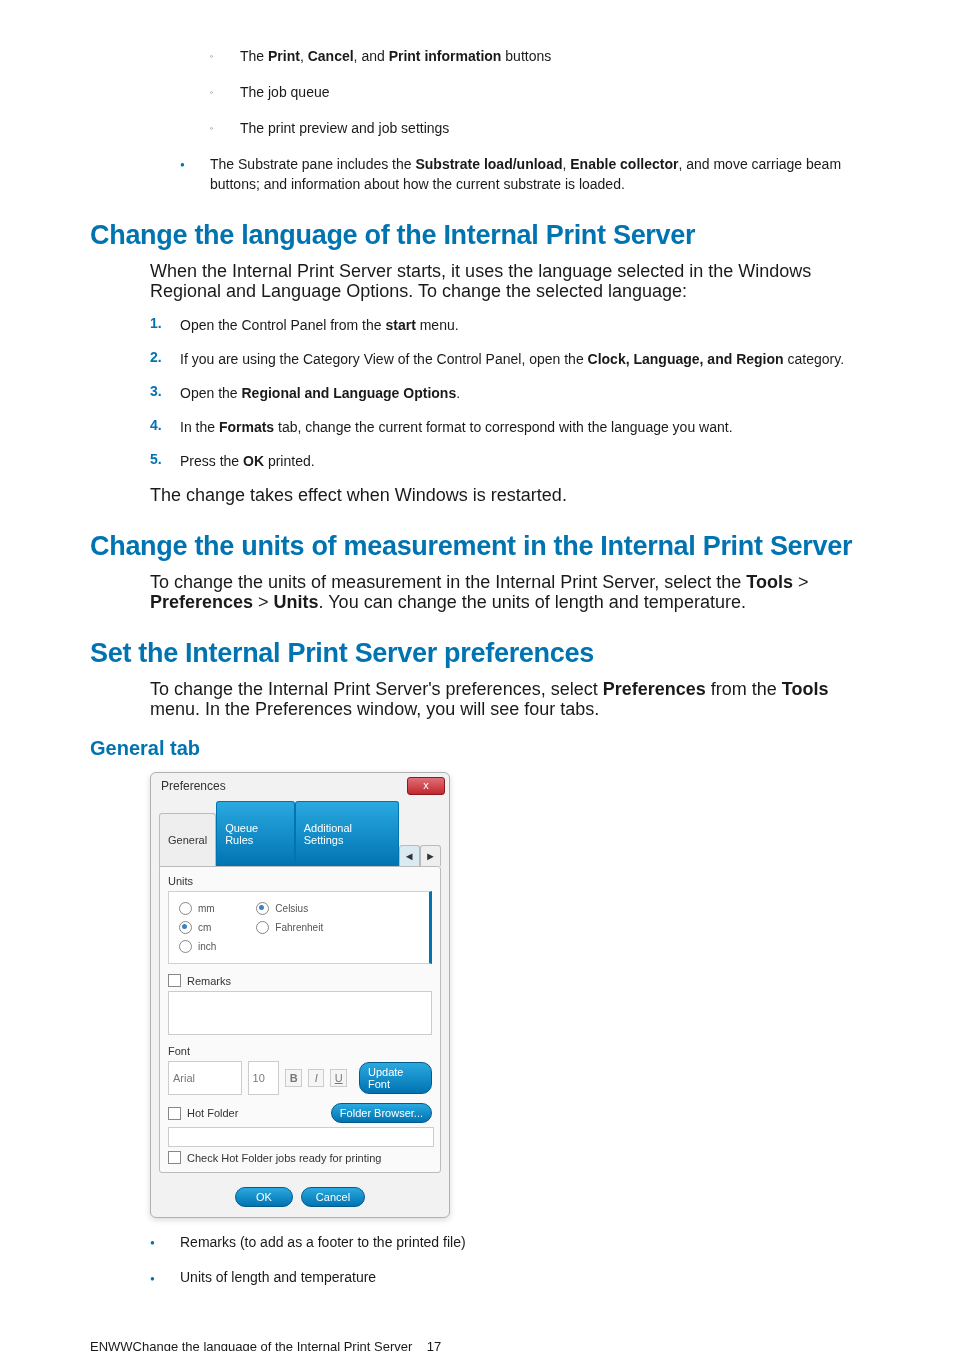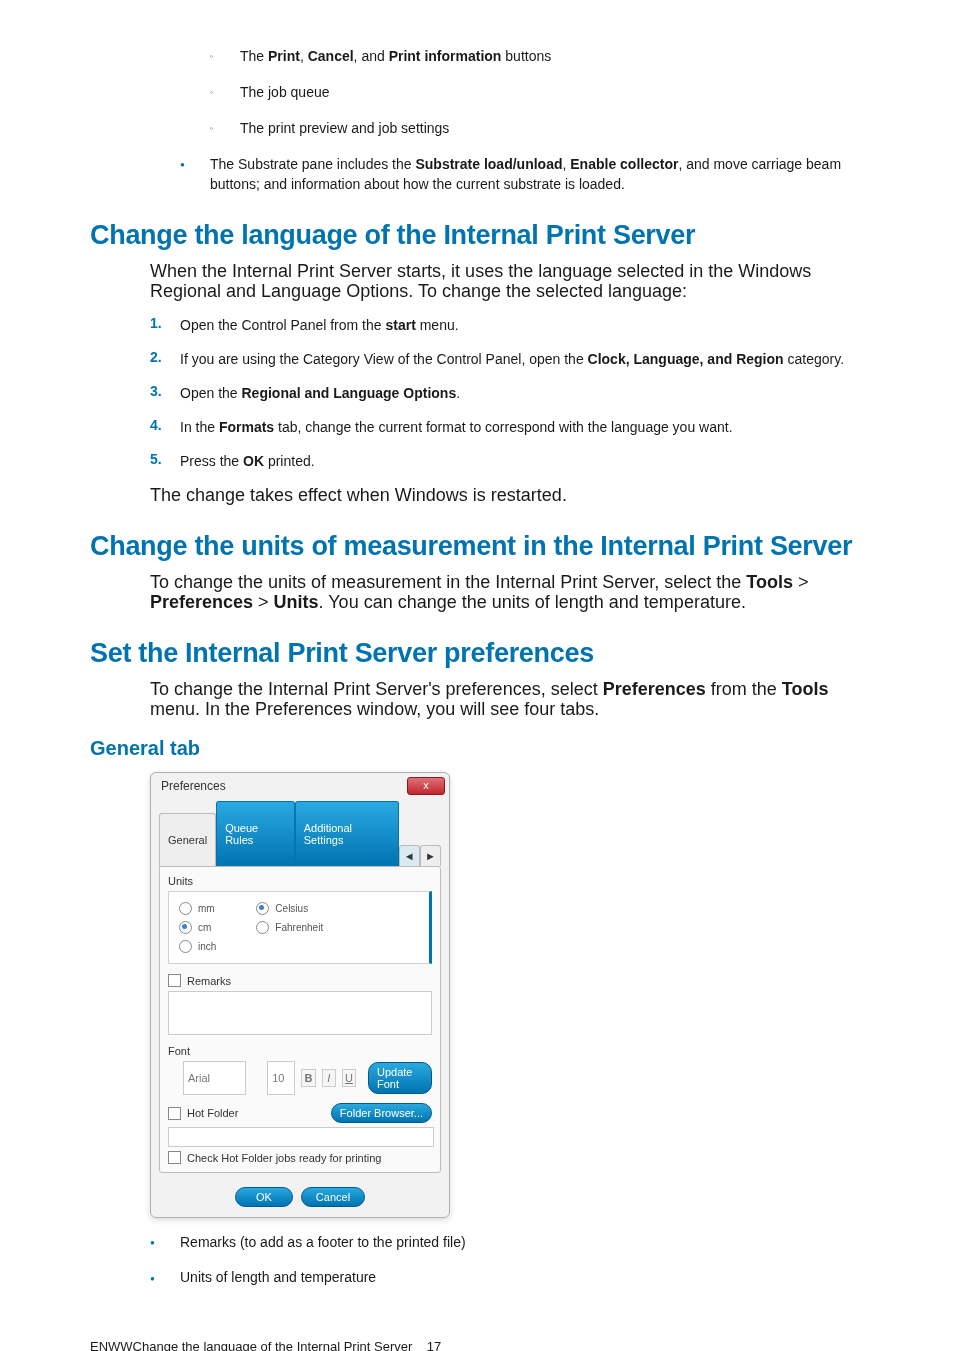--- a/index.html
+++ b/index.html
@@ -180,21 +180,21 @@
   .dlg-check { display:flex; align-items:center; gap:6px; font-size:11px; }
   .dlg-check .c {
     width:11px; height:11px; border:1px solid #888; background:#fff;
   }
   .dlg-textarea {
     width:100%; height:44px; border:1px solid #ccc; background:#fff; margin:4px 0 10px 0;
     box-sizing:border-box;
   }
   .dlg-row { display:flex; align-items:center; gap:6px; margin:4px 0; }
   .dlg-input {
-    border:1px solid #ccc; background:#fff; padding:10px 4px; font-size:11px; color:#777;margin-left:15px;
+    border:1px solid #ccc; background:#fff; padding:10px 4px; font-size:11px; color:#777;
   }
   .dlg-btn {
     background: linear-gradient(#2aa9e0, #0073b1);
     color:#fff; border:1px solid #005a8c; padding:3px 8px;
     font-size:11px; border-radius:10px;
   }
   .dlg-fmt {
     width:16px; height:16px; border:1px solid #ccc; background:#f5f5f5;
     text-align:center; line-height:16px; font-size:11px; color:#777;
   }

